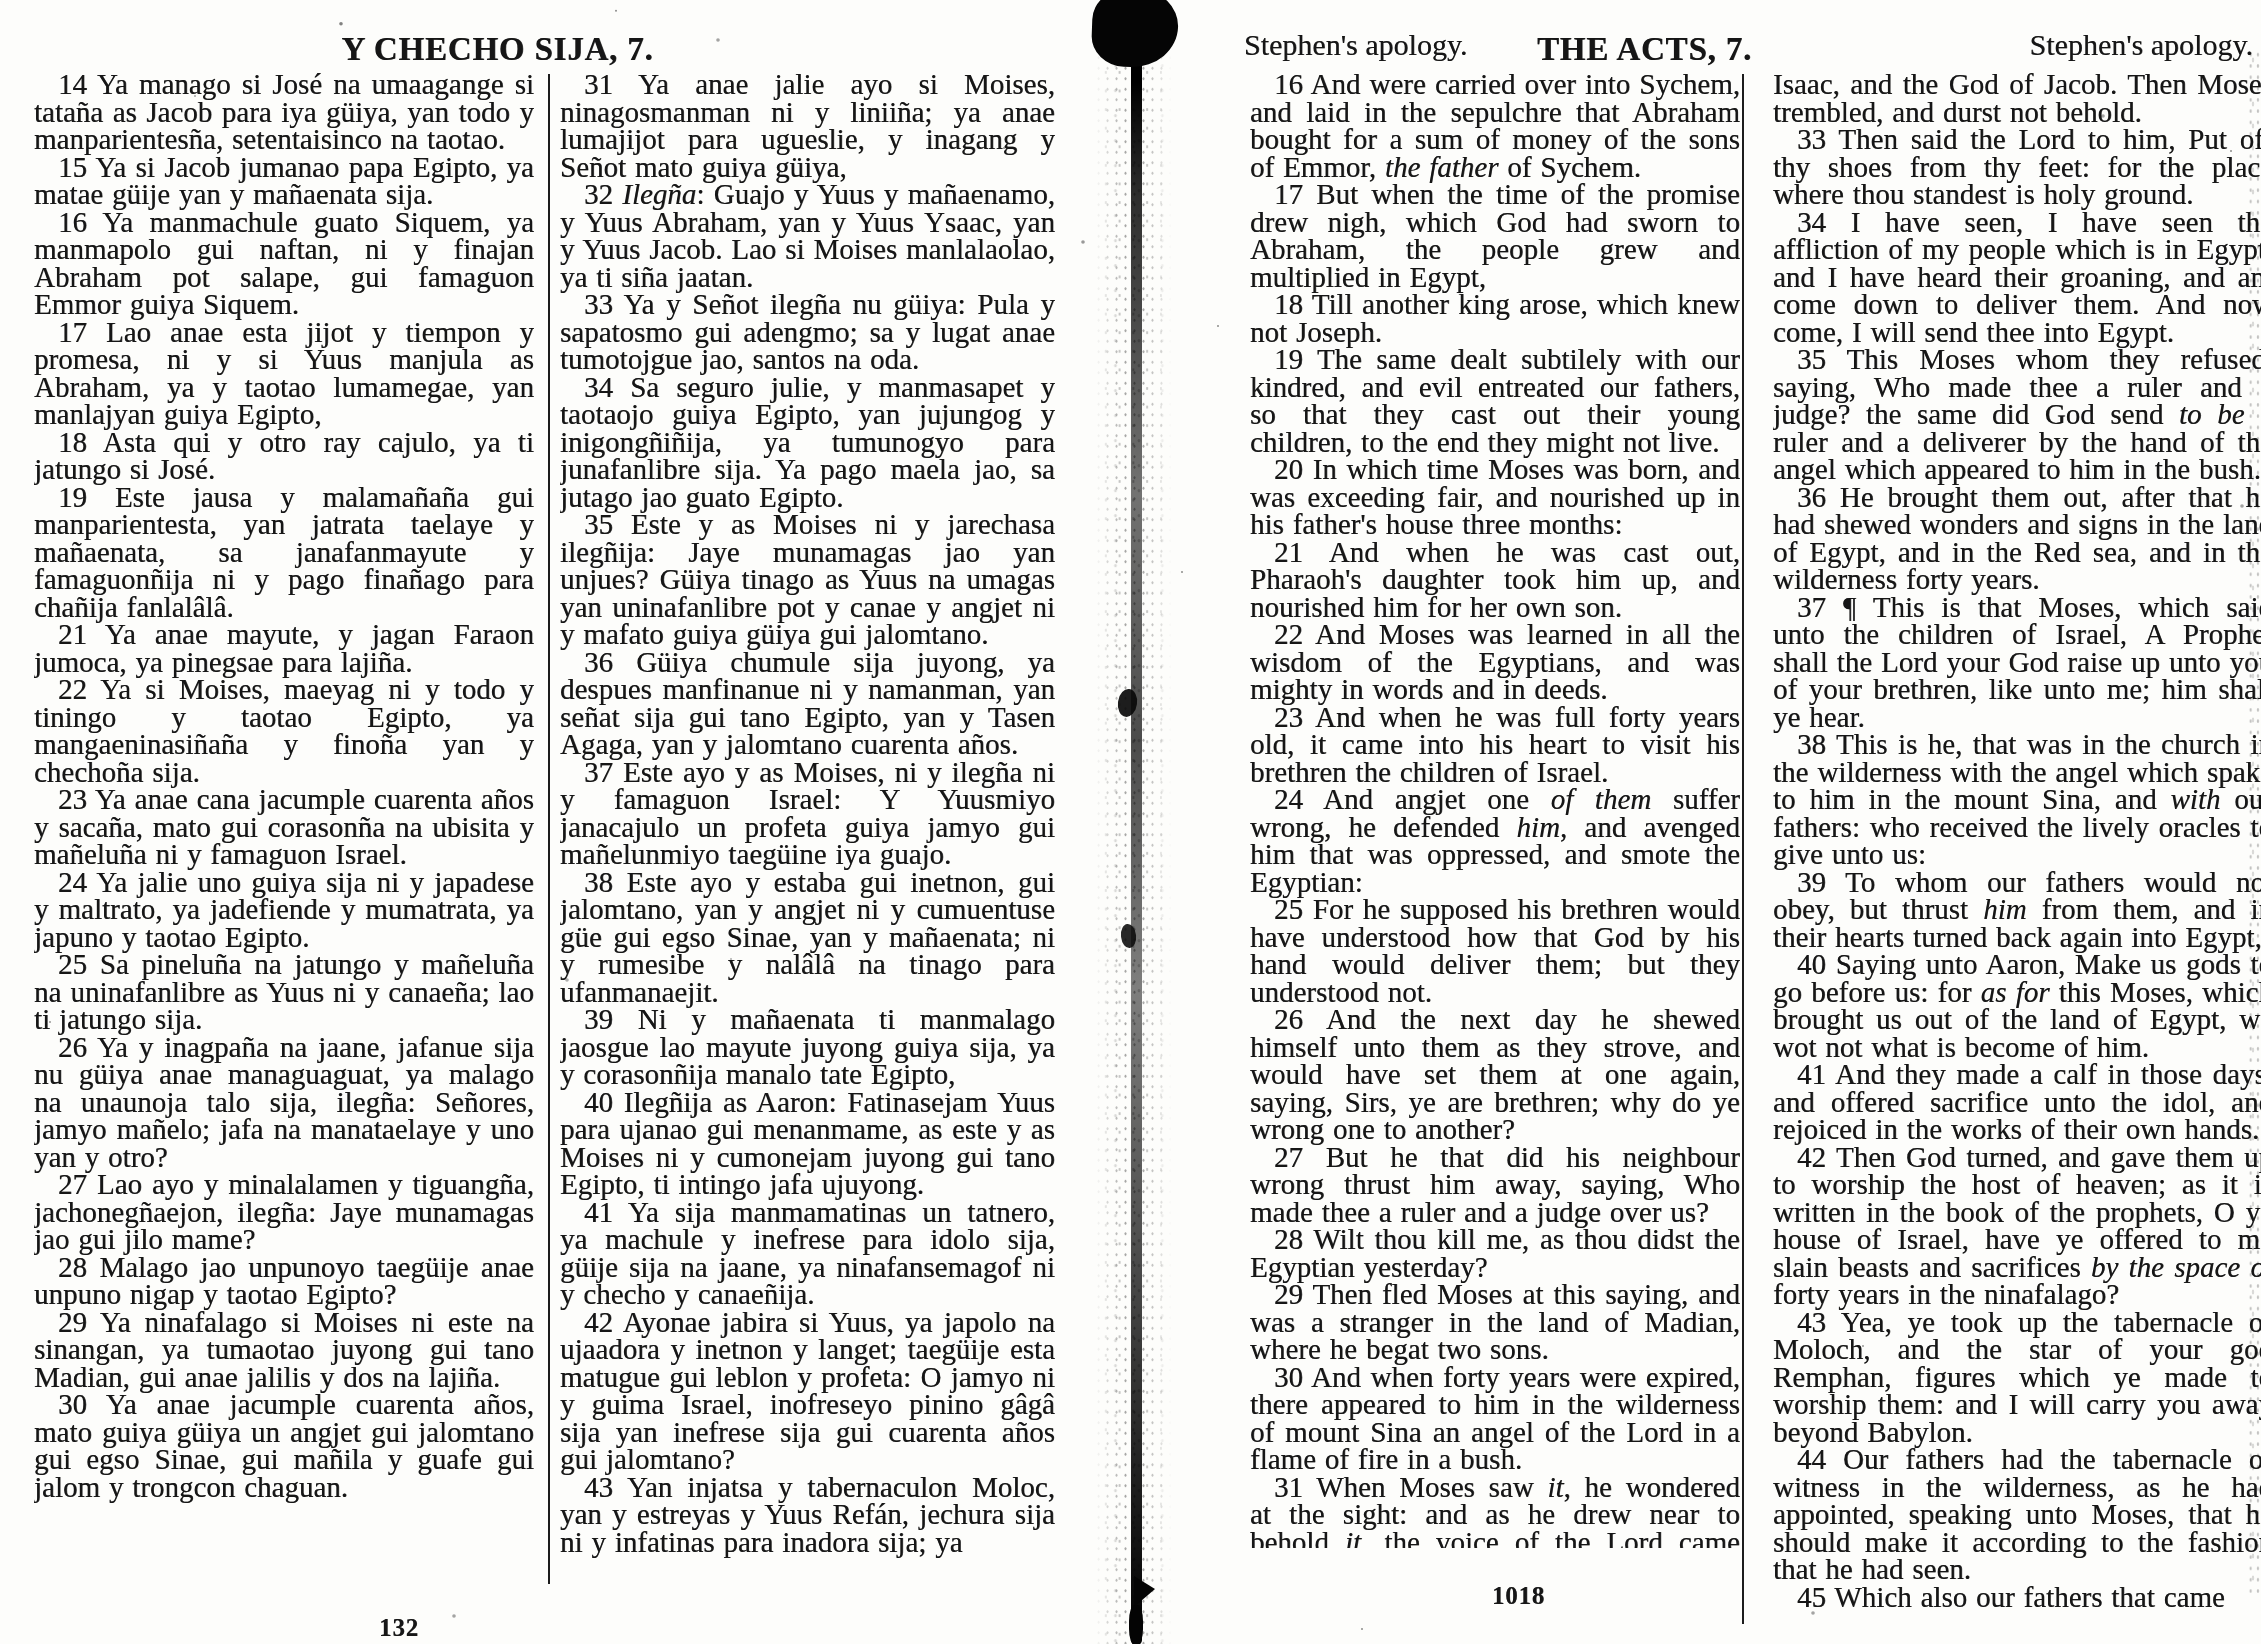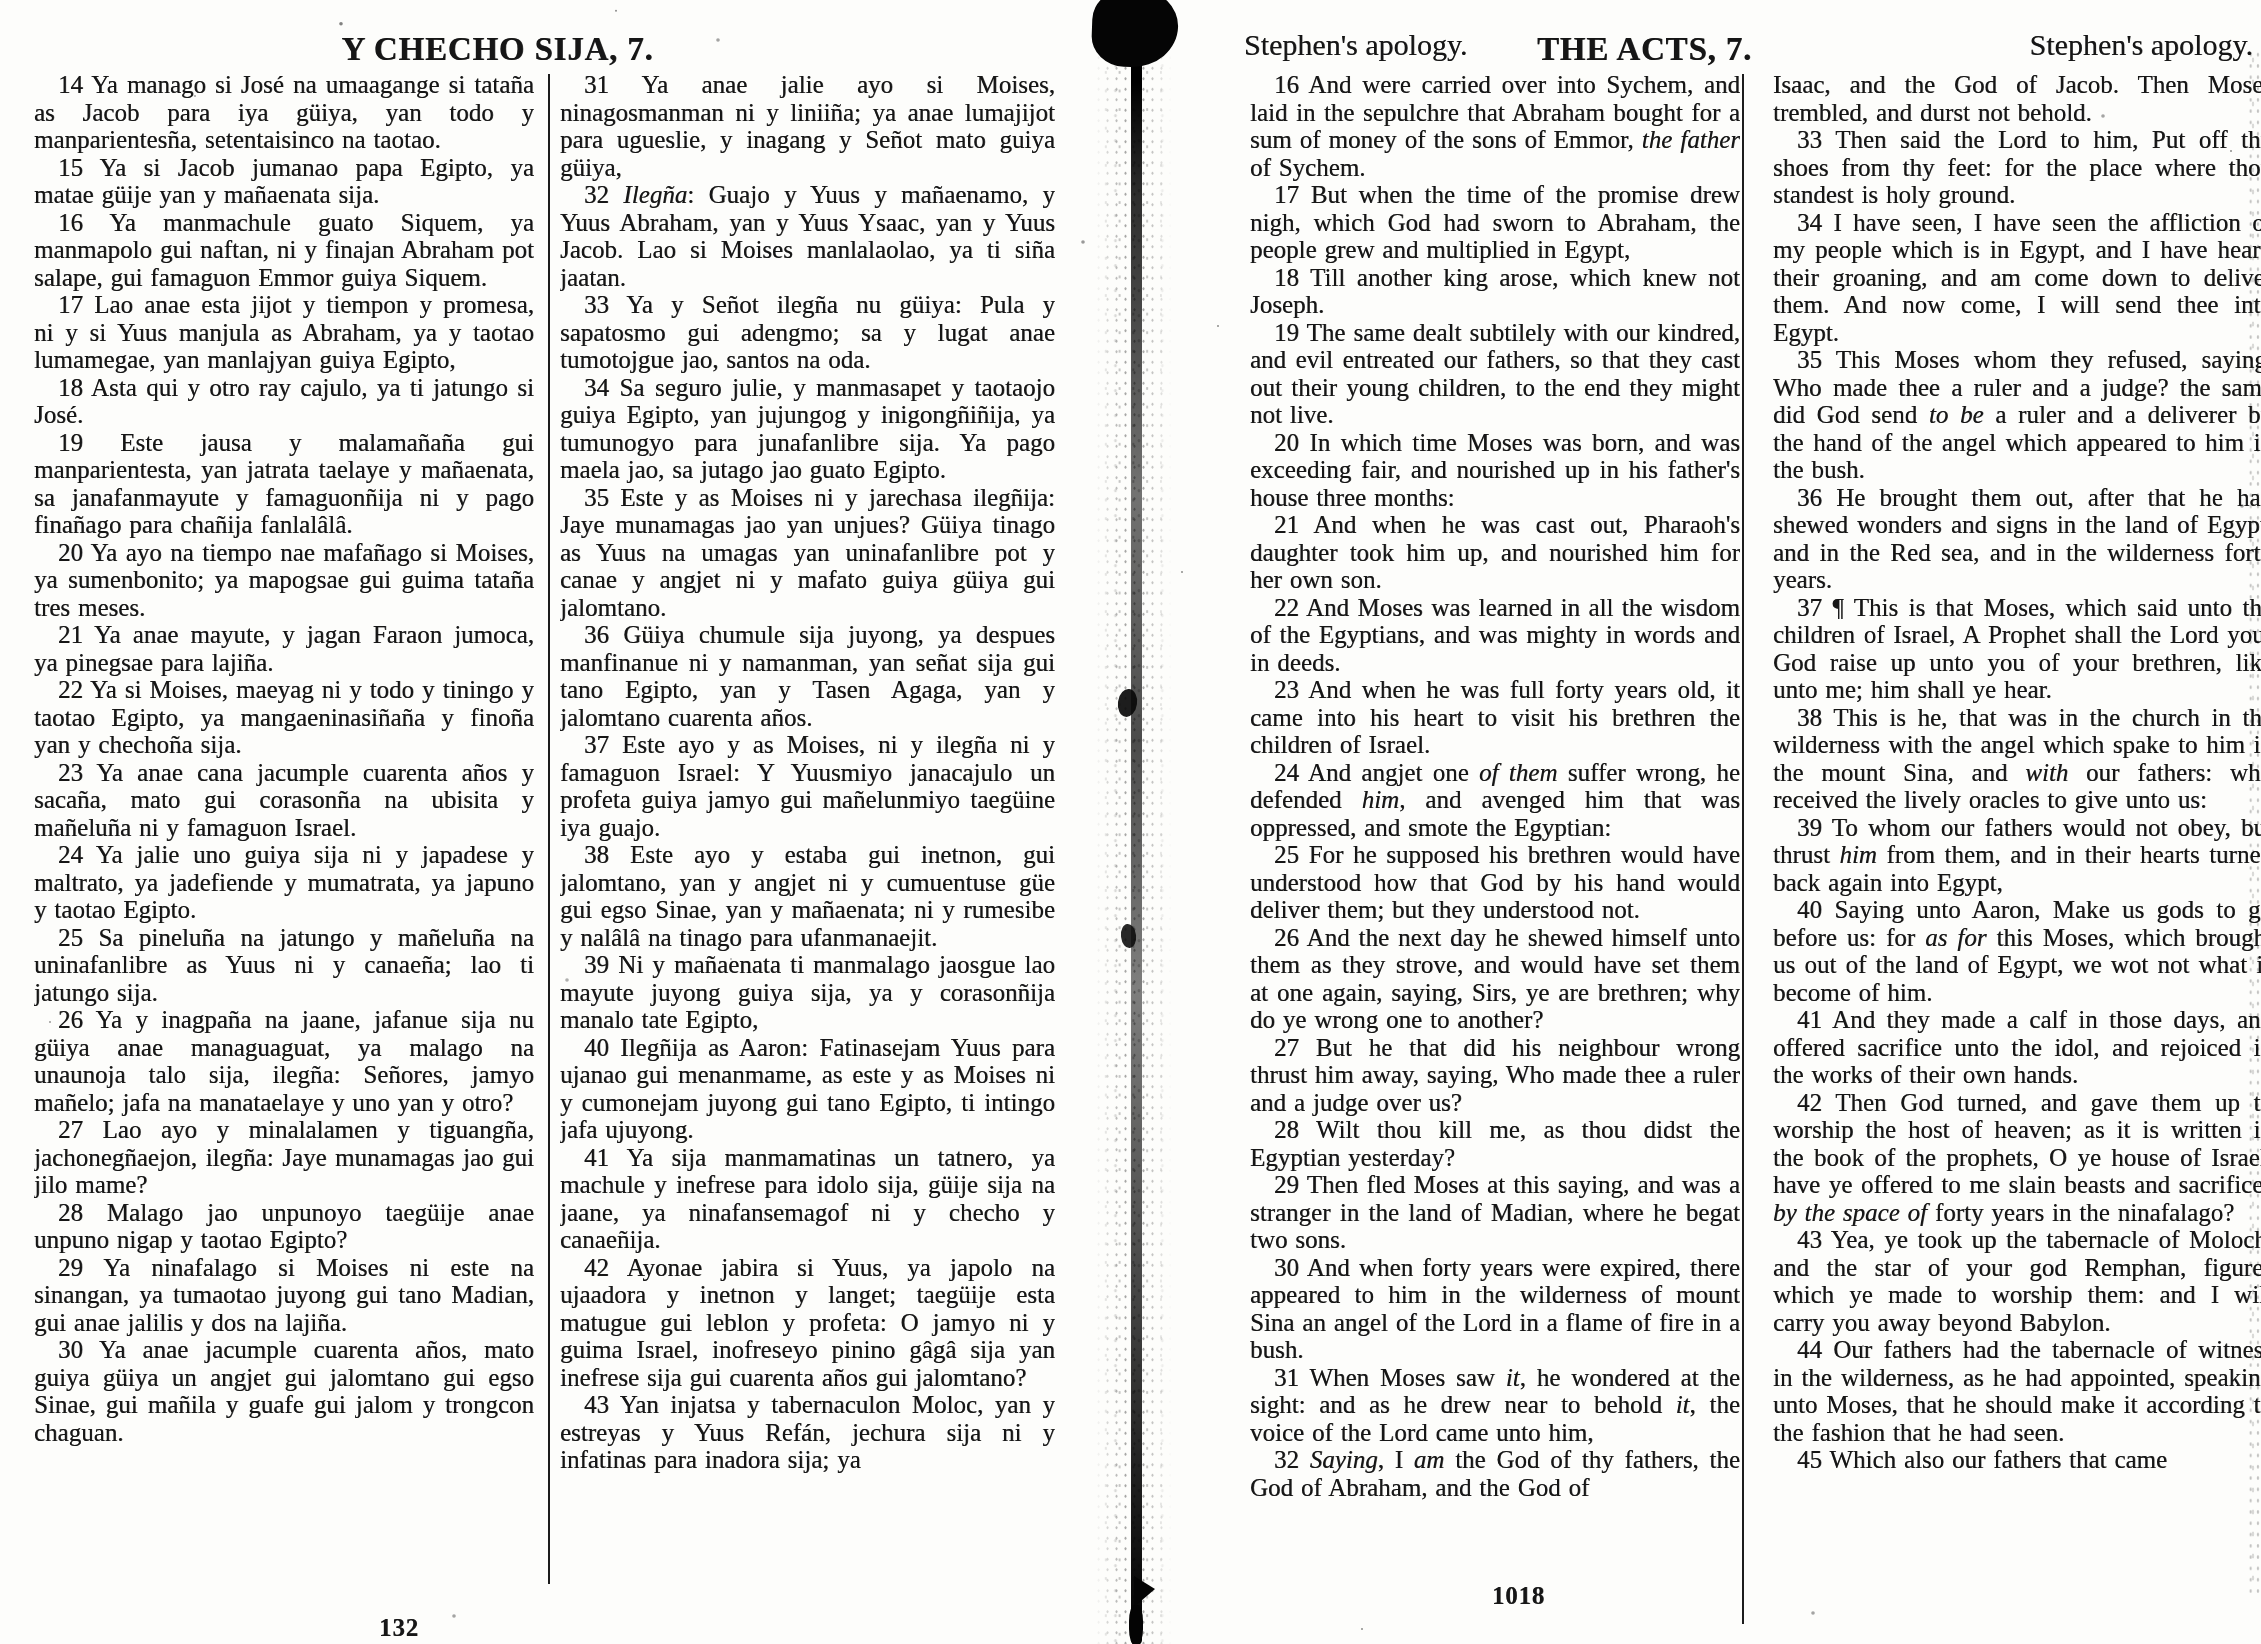--- a/index.html
+++ b/index.html
@@ -6,21 +6,21 @@
   body{
     width:2261px;height:1645px;position:relative;overflow:hidden;
     background:#fdfdfb;
     font-family:"Liberation Serif","DejaVu Serif",serif;
     color:#161616;
   }
   .scan{position:absolute;inset:0;}
   
   .col{
     position:absolute;text-align:justify;
-    font-size:25px;line-height:27.5px;word-spacing:1.6px;
+    font-size:29px;line-height:27.5px;word-spacing:1.6px;
     overflow:hidden;
     text-shadow:0.4px 0.2px 0 rgba(10,10,10,0.65);
   }
   .col p{margin:0;text-indent:24px;}
   .col p.cont{text-indent:0;}
   .col-l1{left:34px;top:71px;width:500px;height:1518px;}
   .col-l2{left:560px;top:71px;width:495px;height:1518px;}
   .col-r1{left:1250px;top:71px;width:490px;height:1477px;}
   .col-r2{left:1754px;top:71px;width:500px;height:1570px;margin-left:19px;}
   
@@ -119,21 +119,20 @@
 <div class="scan">
 
   <div class="page-title title-left">Y CHECHO SIJA, 7.</div>
   <div class="col col-l1">
       <p class="verse"><span class="vnum">14 </span><span>Ya manago si José na umaagange si tataña as Jacob para iya güiya, yan todo y manparientesña, setentaisinco na taotao.</span></p>
       <p class="verse"><span class="vnum">15 </span><span>Ya si Jacob jumanao papa Egipto, ya matae güije yan y mañaenata sija.</span></p>
       <p class="verse"><span class="vnum">16 </span><span>Ya manmachule guato Siquem, ya manmapolo gui naftan, ni y finajan Abraham pot salape, gui famaguon Emmor guiya Siquem.</span></p>
       <p class="verse"><span class="vnum">17 </span><span>Lao anae esta jijot y tiempon y promesa, ni y si Yuus manjula as Abraham, ya y taotao lumamegae, yan manlajyan guiya Egipto,</span></p>
       <p class="verse"><span class="vnum">18 </span><span>Asta qui y otro ray cajulo, ya ti jatungo si José.</span></p>
       <p class="verse"><span class="vnum">19 </span><span>Este jausa y malamañaña gui manparientesta, yan jatrata taelaye y mañaenata, sa janafanmayute y famaguonñija ni y pago finañago para chañija fanlalâlâ.</span></p>
-      <p class="verse"><span class="vnum">20 </span><span>Ya ayo na tiempo nae mafañago si Moises, ya sumenbonito; ya mapogsae gui guima tataña tres meses.</span></p>
       <p class="verse"><span class="vnum">21 </span><span>Ya anae mayute, y jagan Faraon jumoca, ya pinegsae para lajiña.</span></p>
       <p class="verse"><span class="vnum">22 </span><span>Ya si Moises, maeyag ni y todo y tiningo y taotao Egipto, ya mangaeninasiñaña y finoña yan y chechoña sija.</span></p>
       <p class="verse"><span class="vnum">23 </span><span>Ya anae cana jacumple cuarenta años y sacaña, mato gui corasonña na ubisita y mañeluña ni y famaguon Israel.</span></p>
       <p class="verse"><span class="vnum">24 </span><span>Ya jalie uno guiya sija ni y japadese y maltrato, ya jadefiende y mumatrata, ya japuno y taotao Egipto.</span></p>
       <p class="verse"><span class="vnum">25 </span><span>Sa pineluña na jatungo y mañeluña na uninafanlibre as Yuus ni y canaeña; lao ti jatungo sija.</span></p>
       <p class="verse"><span class="vnum">26 </span><span>Ya y inagpaña na jaane, jafanue sija nu güiya anae managuaguat, ya malago na unaunoja talo sija, ilegña: Señores, jamyo mañelo; jafa na manataelaye y uno yan y otro?</span></p>
       <p class="verse"><span class="vnum">27 </span><span>Lao ayo y minalalamen y tiguangña, jachonegñaejon, ilegña: Jaye munamagas jao gui jilo mame?</span></p>
       <p class="verse"><span class="vnum">28 </span><span>Malago jao unpunoyo taegüije anae unpuno nigap y taotao Egipto?</span></p>
       <p class="verse"><span class="vnum">29 </span><span>Ya ninafalago si Moises ni este na sinangan, ya tumaotao juyong gui tano Madian, gui anae jalilis y dos na lajiña.</span></p>
       <p class="verse"><span class="vnum">30 </span><span>Ya anae jacumple cuarenta años, mato guiya güiya un angjet gui jalomtano gui egso Sinae, gui mañila y guafe gui jalom y trongcon chaguan.</span></p>

